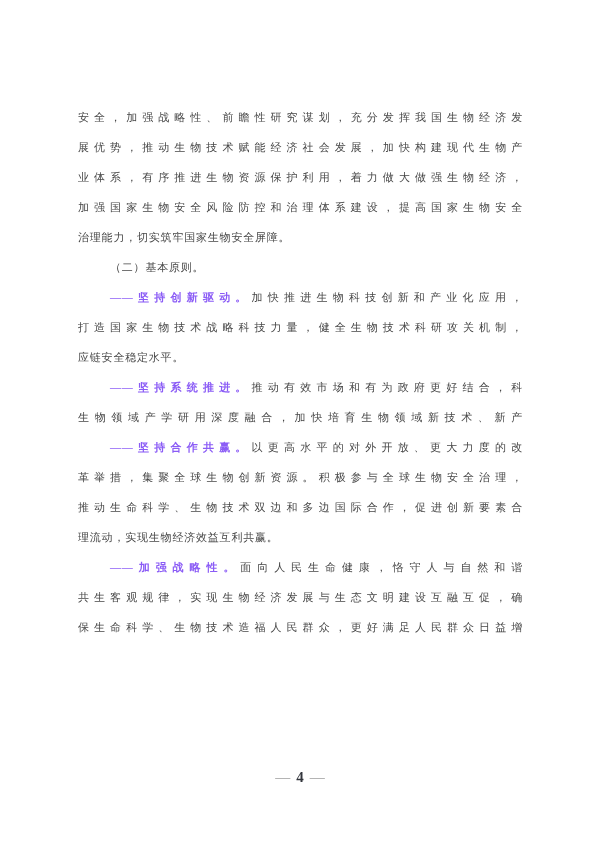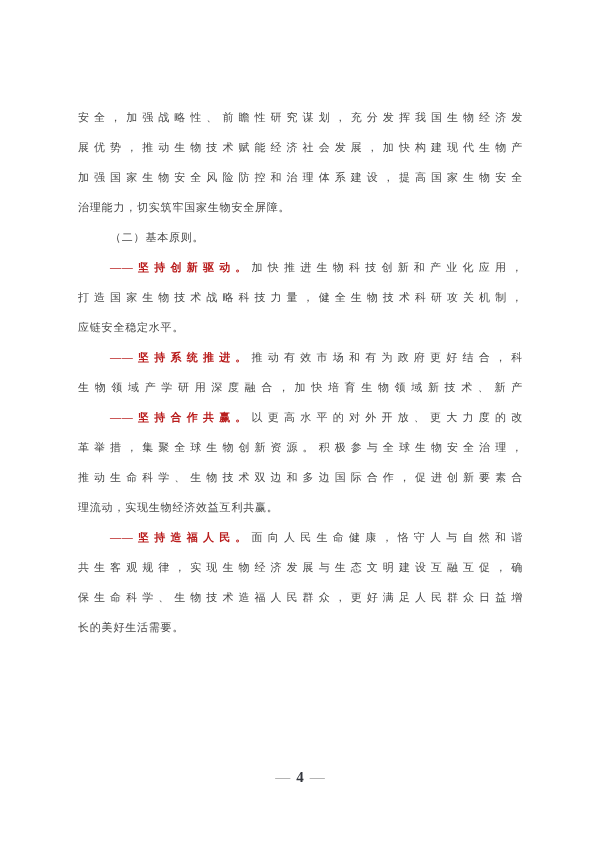--- a/index.html
+++ b/index.html
@@ -32,21 +32,21 @@
   .line.justify {
     white-space: normal;
     text-align: justify;
     text-align-last: justify;
   }
   .line.indent {
     padding-left: 32px;
   }
   .line b {
     font-weight: bold;
-    color: #b91c1c;
+    color: #8b5cf6;
   }
   .footer {
     position: absolute;
     left: 0;
     top: 766px;
     width: 600px;
     text-align: center;
     font-size: 15px;
     line-height: 22px;
   }
@@ -60,33 +60,33 @@
     padding: 0 6px;
   }
 </style>
 </head>
 <body>
 
 <div class="page">
   <div class="doc-body">
       <div class="line justify">安全，加强战略性、前瞻性研究谋划，充分发挥我国生物经济发</div>
       <div class="line justify">展优势，推动生物技术赋能经济社会发展，加快构建现代生物产</div>
+      <div class="line justify">业体系，有序推进生物资源保护利用，着力做大做强生物经济，</div>
       <div class="line justify">加强国家生物安全风险防控和治理体系建设，提高国家生物安全</div>
       <div class="line">治理能力，切实筑牢国家生物安全屏障。</div>
       <div class="line indent">（二）基本原则。</div>
       <div class="line justify indent"><b>——坚持创新驱动。</b>加快推进生物科技创新和产业化应用，</div>
       <div class="line justify">打造国家生物技术战略科技力量，健全生物技术科研攻关机制，</div>
       <div class="line">应链安全稳定水平。</div>
       <div class="line justify indent"><b>——坚持系统推进。</b>推动有效市场和有为政府更好结合，科</div>
       <div class="line justify">生物领域产学研用深度融合，加快培育生物领域新技术、新产</div>
       <div class="line justify indent"><b>——坚持合作共赢。</b>以更高水平的对外开放、更大力度的改</div>
       <div class="line justify">革举措，集聚全球生物创新资源。积极参与全球生物安全治理，</div>
       <div class="line justify">推动生命科学、生物技术双边和多边国际合作，促进创新要素合</div>
       <div class="line">理流动，实现生物经济效益互利共赢。</div>
-      <div class="line justify indent"><b>——坚持造福人民。</b>面向人民生命健康，恪守人与自然和谐</div>
+      <div class="line justify indent"><b>——加强战略性。</b>面向人民生命健康，恪守人与自然和谐</div>
       <div class="line justify">共生客观规律，实现生物经济发展与生态文明建设互融互促，确</div>
       <div class="line justify">保生命科学、生物技术造福人民群众，更好满足人民群众日益增</div>
-      <div class="line">长的美好生活需要。</div>
     </div>
   <div class="footer">
     <span class="dash">—</span><span class="num">4</span><span class="dash">—</span>
   </div>
 </div>
 
 </body></html>

